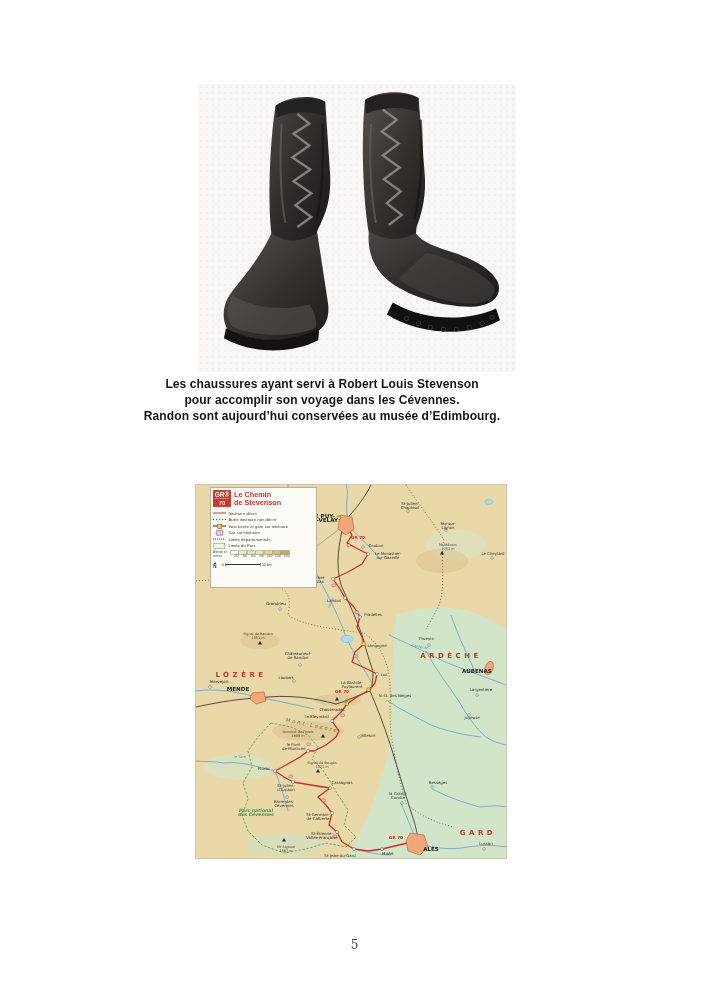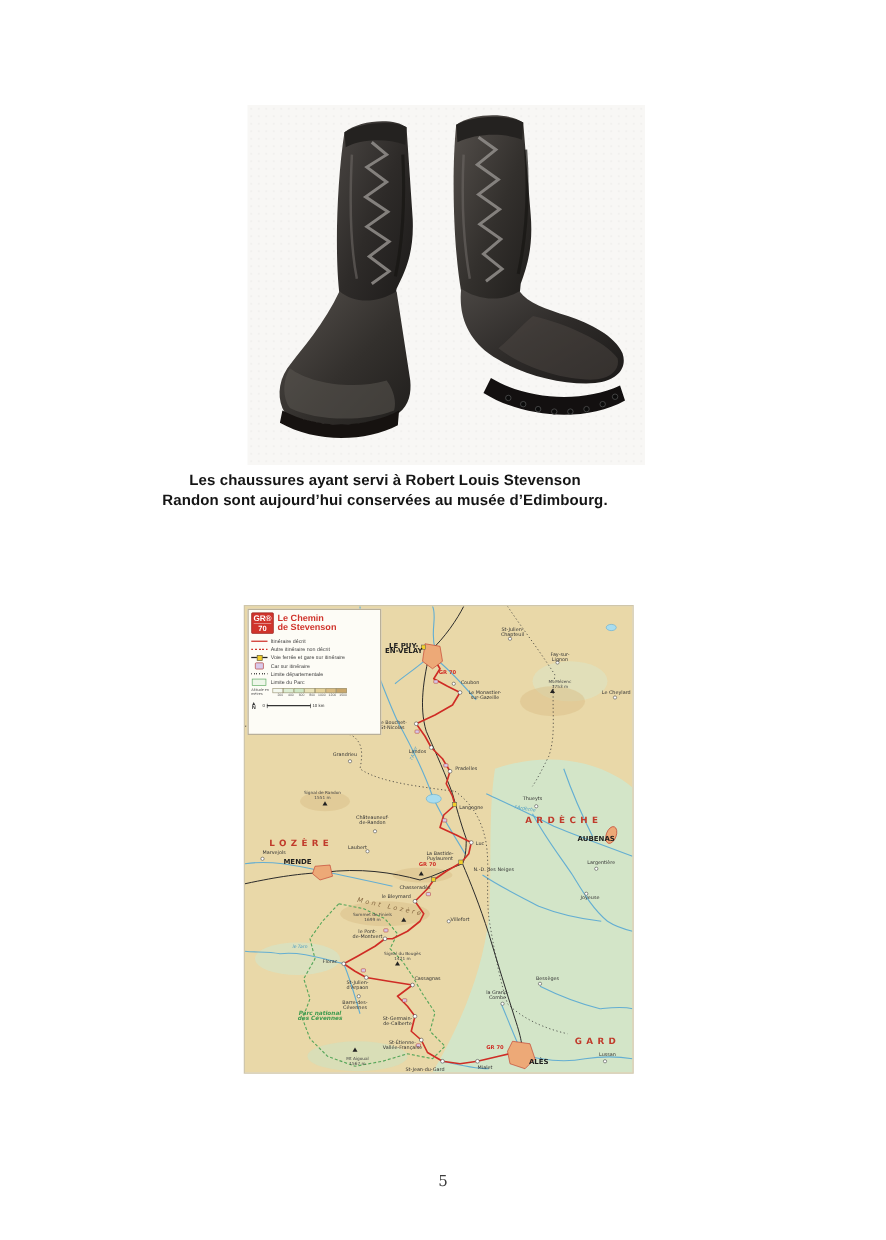--- a/index.html
+++ b/index.html
@@ -7,42 +7,42 @@
         font-family:"Liberation Sans",sans-serif;overflow:hidden;}
 
   
   #boots-fig{position:absolute;left:198px;top:84px;width:318px;height:288px;
              background:#f8f7f5;
              background-image:radial-gradient(#00000007 1px, transparent 1px);
              background-size:6px 6px;}
   #boots-fig svg{display:block;width:100%;height:100%;}
 
   
-  #caption{position:absolute;left:4px;top:376px;width:608px;text-align:center;
+  #caption{position:absolute;left:18px;top:376px;width:608px;text-align:center;
            font-weight:bold;font-size:12px;line-height:16px;color:#151515;
            letter-spacing:.1px;}
 
   
   #map-fig{position:absolute;left:196px;top:485px;width:310px;height:373px;
            outline:1px solid #cfc6ab;background:#e9d8a8;}
   #map-fig svg.mapsvg{display:block;width:310px;height:373px;}
 
   
   .mapsvg text{font-family:"DejaVu Sans",sans-serif;fill:#3a3a3a;}
   .mapsvg text.dept{font-size:7px;font-weight:bold;fill:#c03a2b;letter-spacing:3.5px;}
   .mapsvg text.city{font-size:5.6px;font-weight:bold;fill:#1d1d1d;}
   .mapsvg text.town{font-size:3.9px;fill:#333;}
   .mapsvg text.peak{font-size:3.4px;fill:#444;}
   .mapsvg text.park{font-size:4.6px;font-style:italic;font-weight:bold;fill:#3f9b4f;}
   .mapsvg text.region{font-size:5.2px;font-style:italic;fill:#8a6d46;letter-spacing:2px;}
   .mapsvg text.route{font-size:4.2px;font-weight:bold;fill:#cf2c25;}
   .mapsvg text.river{font-size:3.6px;font-style:italic;fill:#4a9cc2;}
 
   
-  #legend-wrap{position:absolute;left:2px;top:2px;width:107px;height:101px;overflow:hidden;
+  #legend-wrap{position:absolute;left:14px;top:2px;width:107px;height:101px;overflow:hidden;
                background:#fdfcf6;border:1px solid #b9b09a;box-sizing:border-box;}
   #legend{width:206px;transform:scale(.5);transform-origin:0 0;padding:4px 4px 0 4px;}
   #legend-head{display:flex;align-items:center;gap:6px;margin-bottom:5px;}
   #gr-badge{width:34px;height:32px;background:#d0342c;border-radius:2px;color:#fff;
             display:flex;flex-direction:column;align-items:center;justify-content:center;
             font-weight:bold;line-height:15px;font-size:13px;border:1px solid #8e1f19;}
   #gr-badge .b2{border-top:1px solid #ffffffaa;width:80%;text-align:center;font-size:12px;}
   #legend-title{color:#d0342c;font-weight:bold;font-size:14.5px;line-height:15px;}
   .lg-row{display:flex;align-items:center;gap:5px;height:13px;}
   .lg-label{font-size:8.5px;color:#444;white-space:nowrap;}
@@ -123,20 +123,21 @@
         </g>
         <polyline points="186,26 200,36 185,48 202,60 186,72 203,84 187,96 204,108 190,120 205,132 192,142" fill="none" stroke="#8d8a86" stroke-width="2.4" opacity=".9"></polyline>
         <path d="M174,40 C172,80 174,112 179,140" stroke="#6d6864" stroke-width="2" fill="none" opacity=".6"></path>
         <path d="M224,36 C227,76 224,108 218,136" stroke="#171513" stroke-width="2.5" fill="none" opacity=".7"></path>
       </g>
     </svg>
   </figure>
 
   <div id="caption">
     <div>Les chaussures ayant servi à Robert Louis Stevenson</div>
+    <div>pour accomplir son voyage dans les Cévennes.</div>
     <div>Randon sont aujourd’hui conservées au musée d’Edimbourg.</div>
   </div>
 
   <div id="map-fig">
     <svg class="mapsvg" viewBox="0 0 310 373">
 
       <rect x="0" y="0" width="310" height="373" fill="#e9d8a8"></rect>
 
       <g>
         <path d="M200,130 C250,113 290,128 310,145 L310,373 L150,373 C175,330 190,290 195,250 C198,215 194,168 200,130 Z" fill="#cde8d0" opacity=".8"></path>

